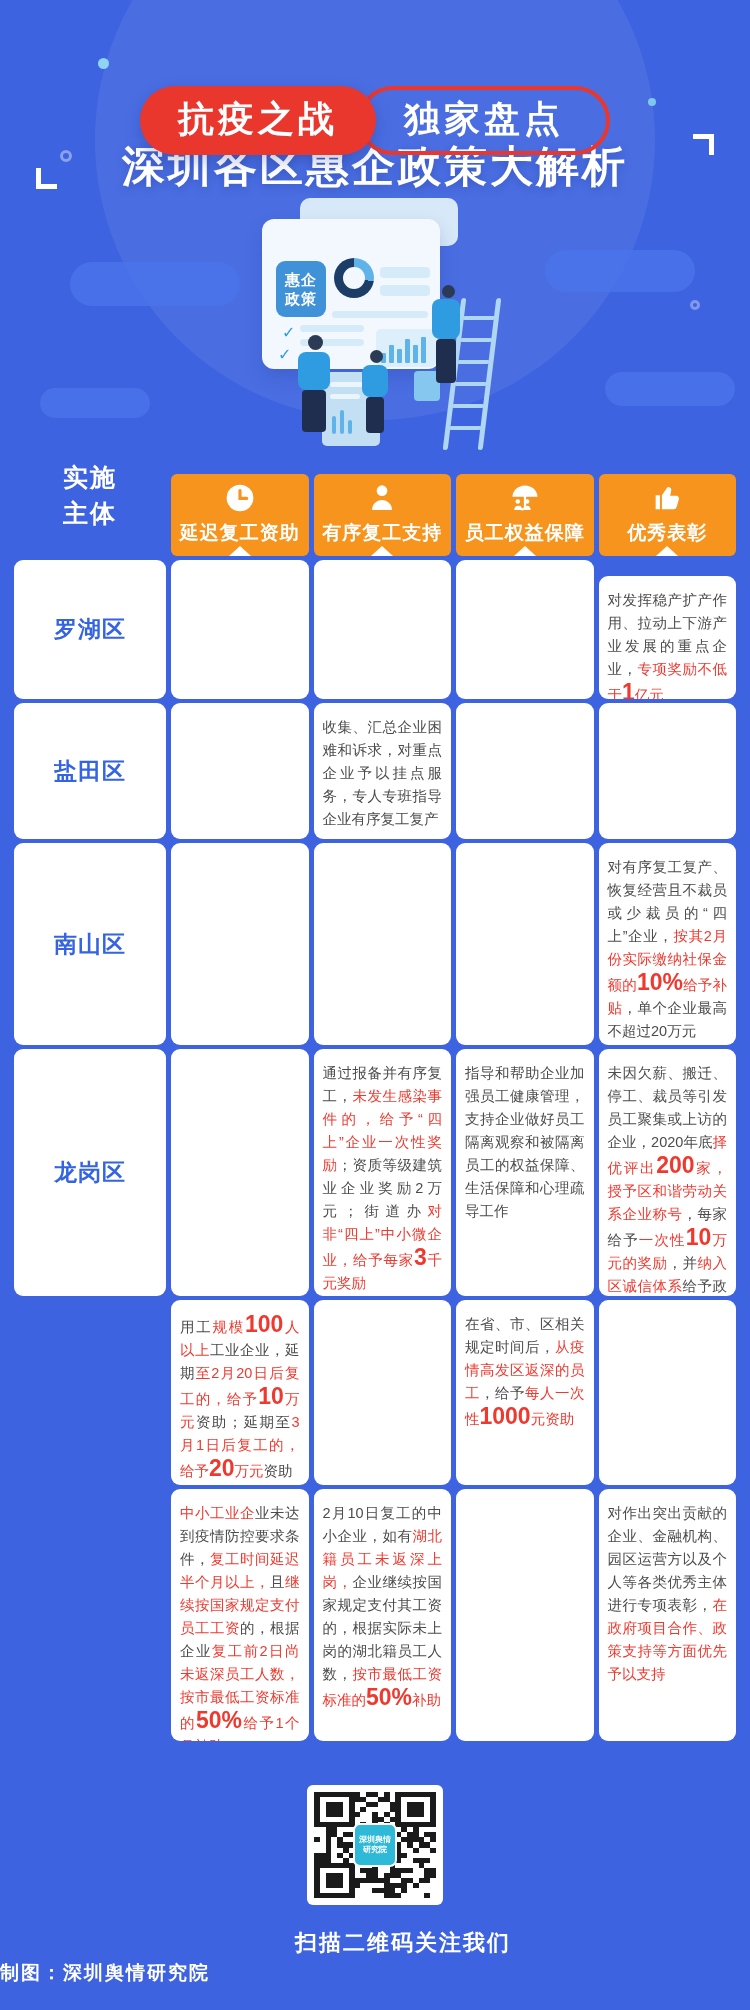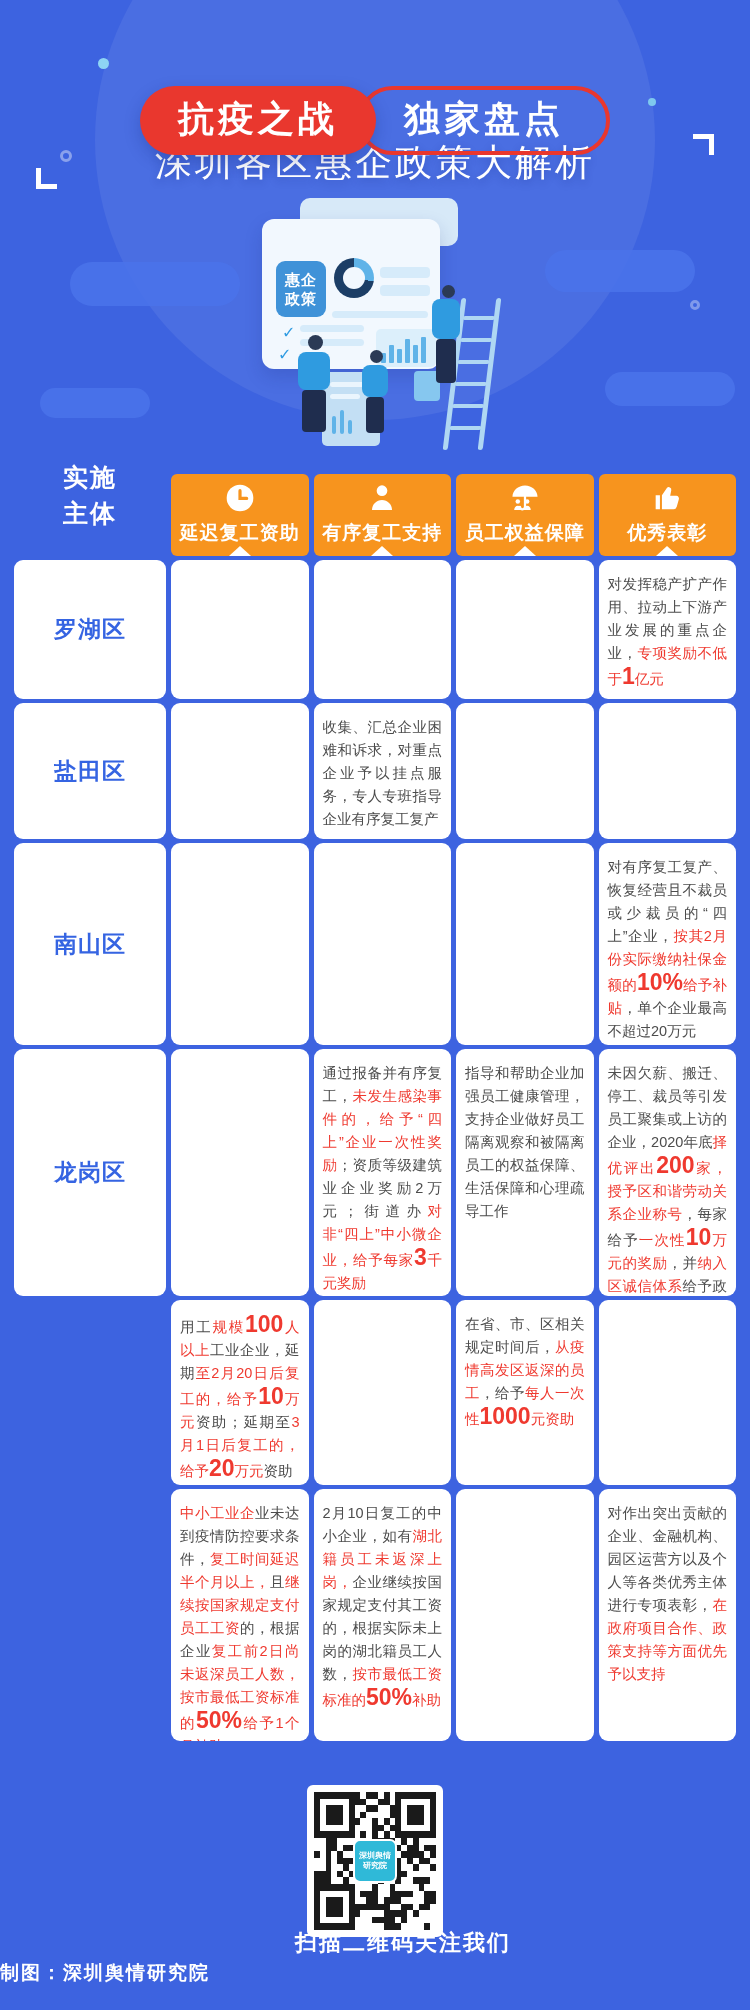--- a/index.html
+++ b/index.html
@@ -20,21 +20,21 @@
     background:#E9372E;color:#fff;font-size:36px;font-weight:bold;
     padding:9px 38px 11px;border-radius:44px;letter-spacing:4px;z-index:2;
     box-shadow:0 6px 16px rgba(15,35,120,.25);
   }
   .badge-outline{
     border:4px solid #E9372E;color:#fff;font-size:36px;font-weight:bold;
     padding:5px 42px 7px;border-radius:44px;letter-spacing:4px;margin-left:-18px;z-index:1;
   }
   
   .title-wrap{left:0;top:138px;width:750px;text-align:center;color:#fff;}
-  .title-text{font-size:37px;font-weight:normal;letter-spacing:3px;text-shadow:0 3px 8px rgba(20,40,130,.3);}
+  .title-text{font-size:43px;font-weight:bold;letter-spacing:3px;text-shadow:0 3px 8px rgba(20,40,130,.3);}
   .bracket{width:16px;height:16px;position:absolute;}
   .bracket-l{left:36px;top:30px;border-left:5px solid #fff;border-bottom:5px solid #fff;}
   .bracket-r{right:36px;top:-4px;border-right:5px solid #fff;border-top:5px solid #fff;}
   
   .illus{left:0;top:195px;width:750px;height:240px;}
   .illus .abs{position:absolute;}
   .board-back{left:300px;top:3px;width:158px;height:48px;background:#D7E9F8;border-radius:10px;}
   .board-main{left:262px;top:24px;width:178px;height:150px;background:#F2F8FE;border-radius:12px;box-shadow:0 8px 18px rgba(20,40,120,.18);}
   .tag{left:276px;top:66px;width:50px;height:56px;background:#3F92D8;border-radius:9px;color:#fff;
        font-size:15px;font-weight:bold;display:flex;flex-direction:column;align-items:center;justify-content:center;line-height:1.3;letter-spacing:1px;}
@@ -87,21 +87,21 @@
     color:#3564E2;font-size:23px;font-weight:bold;letter-spacing:1px;
   }
   .bcell{
     background:#fff;border-radius:9px;padding:13px 9px 10px;box-sizing:border-box;
     font-size:14.5px;line-height:23px;color:#4C4C4C;overflow:hidden;text-align:justify;
   }
   .seg-g{color:#4C4C4C;}
   .seg-r{color:#EF392F;}
   .seg-rb{color:#EF392F;font-size:23px;font-weight:bold;line-height:1;}
   
-  .qr{left:307px;top:1785px;width:136px;height:152px;background:#fff;border-radius:6px;}
+  .qr{left:307px;top:1785px;width:136px;height:120px;background:#fff;border-radius:6px;}
   .qr-grid{position:absolute;inset:7px;display:grid;grid-template-columns:repeat(21,1fr);grid-template-rows:repeat(21,1fr);}
   .qm{background:#1A1A1A;}
   .qr-logo{
     position:absolute;left:50%;top:50%;transform:translate(-50%,-50%);
     width:40px;height:40px;background:#2FB9D8;border:2px solid #fff;border-radius:7px;
     display:flex;flex-direction:column;align-items:center;justify-content:center;
     color:#fff;font-size:8px;font-weight:bold;line-height:1.25;text-align:center;
   }
   .cap1{left:0;top:1928px;width:750px;text-align:center;color:#fff;font-size:22px;font-weight:bold;letter-spacing:2px;margin-left:28px;}
   .cap2{left:0;top:1960px;width:750px;color:#fff;font-size:19px;font-weight:bold;letter-spacing:2px;}
@@ -230,21 +230,21 @@
           <path d="M3.5 10h3.2v10.5H3.5zM8.2 20.5h8.6a2.6 2.6 0 0 0 2.5-1.9l1.6-5.6a2 2 0 0 0-1.9-2.6h-4.6l.8-4.3a1.9 1.9 0 0 0-3.3-1.6L8.2 10z"></path>
         </svg>
       </span>
       <span class="oh-label">优秀表彰</span>
       <i class="notch"></i>
     </div>
     <div class="dlabel" style="grid-area: 3 / 1;">罗湖区</div>
     <div class="bcell" style="grid-area: 3 / 2;"></div>
     <div class="bcell" style="grid-area: 3 / 3;"></div>
     <div class="bcell" style="grid-area: 3 / 4;"></div>
-    <div class="bcell" style="grid-area: 3 / 5;"><span class="seg-g">对发挥稳产扩产作用、拉动上下游产业发展的重点企业，</span><span class="seg-r">专项奖励不低于</span><span class="seg-rb">1</span><span class="seg-r">亿元</span></div>
+    <div class="bcell" style="grid-area: 3 / 5; margin-top: 16px;"><span class="seg-g">对发挥稳产扩产作用、拉动上下游产业发展的重点企业，</span><span class="seg-r">专项奖励不低于</span><span class="seg-rb">1</span><span class="seg-r">亿元</span></div>
     <div class="dlabel" style="grid-area: 4 / 1;">盐田区</div>
     <div class="bcell" style="grid-area: 4 / 2;"></div>
     <div class="bcell" style="grid-area: 4 / 3;"><span class="seg-g">收集、汇总企业困难和诉求，对重点企业予以挂点服务，专人专班指导企业有序复工复产</span></div>
     <div class="bcell" style="grid-area: 4 / 4;"></div>
     <div class="bcell" style="grid-area: 4 / 5;"></div>
     <div class="dlabel" style="grid-area: 5 / 1;">南山区</div>
     <div class="bcell" style="grid-area: 5 / 2;"></div>
     <div class="bcell" style="grid-area: 5 / 3;"></div>
     <div class="bcell" style="grid-area: 5 / 4;"></div>
     <div class="bcell" style="grid-area: 5 / 5;"><span class="seg-g">对有序复工复产、恢复经营且不裁员或少裁员的“四上”企业，</span><span class="seg-r">按其2月份实际缴纳社保金额的</span><span class="seg-rb">10%</span><span class="seg-r">给予补贴</span><span class="seg-g">，单个企业最高不超过20万元</span></div>

